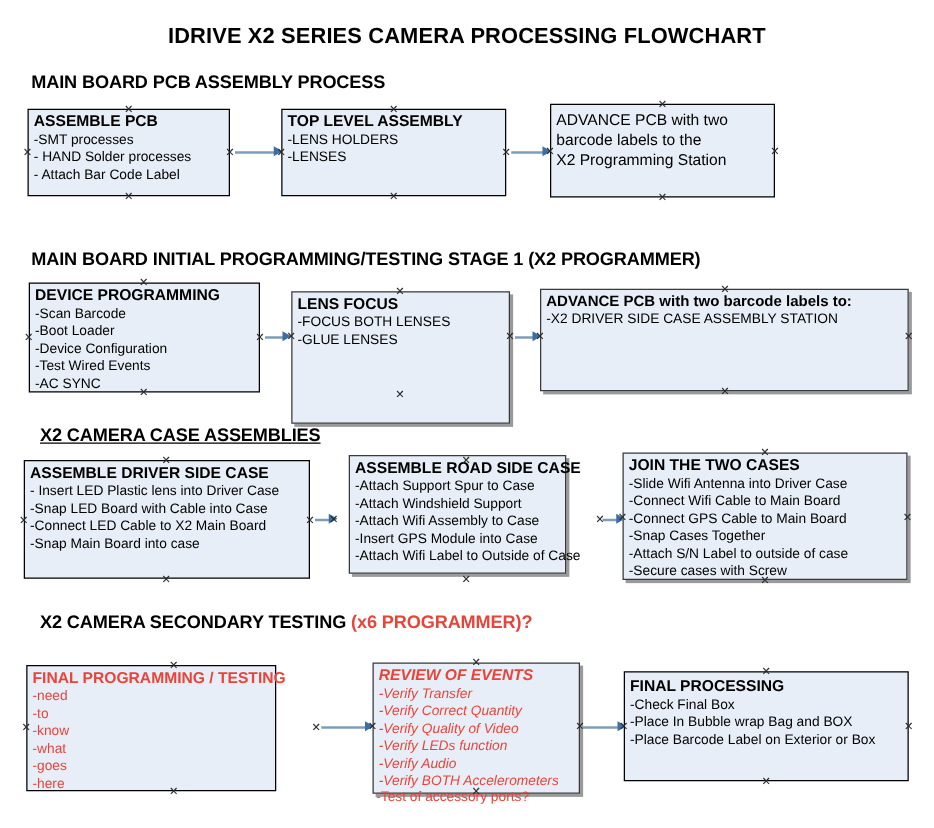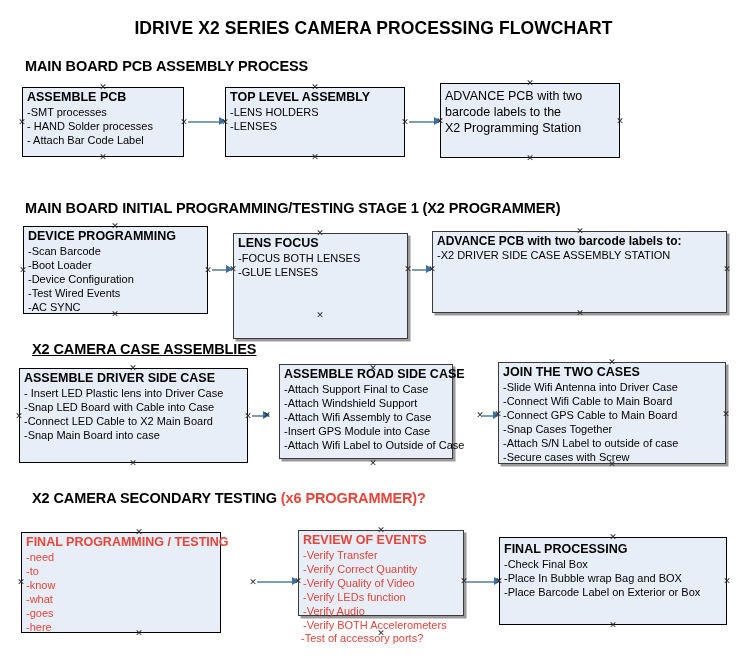--- a/index.html
+++ b/index.html
@@ -240,21 +240,21 @@
   <div class="handle" style="left:133px; top:463px;"></div>
   <div class="handle" style="left:19px; top:416px;"></div>
   <div class="handle" style="left:248px; top:416px;"></div>
 
   <div class="conn" style="left:252px; top:415px; width:14px;"></div>
   <div class="conn-head" style="left:263px; top:411px;"></div>
 
   <div class="box shadowed" style="left:267px; top:364px; width:174px; height:95px;margin-left:12px;">
     <div class="box-inner">
       <div class="box-title">ASSEMBLE ROAD SIDE CASE</div>
-      <div class="box-line">-Attach Support Final to Case</div>
+      <div class="box-line">-Attach Support Spur to Case</div>
       <div class="box-line">-Attach Windshield Support</div>
       <div class="box-line">-Attach Wifi Assembly to Case</div>
       <div class="box-line">-Insert GPS Module into Case</div>
       <div class="box-line">-Attach Wifi Label to Outside of Case</div>
     </div>
   </div>
   <div class="handle" style="left:373px; top:368px;"></div>
   <div class="handle" style="left:373px; top:463px;"></div>
   <div class="handle" style="left:267px; top:415px;"></div>
   <div class="handle" style="left:480px; top:415px;"></div>
@@ -294,21 +294,21 @@
     </div>
   </div>
   <div class="handle" style="left:139px; top:532px;"></div>
   <div class="handle" style="left:139px; top:633px;"></div>
   <div class="handle" style="left:21px; top:582px;"></div>
   <div class="handle" style="left:253px; top:582px;"></div>
 
   <div class="conn" style="left:257px; top:581px; width:38px;"></div>
   <div class="conn-head" style="left:292px; top:577px;"></div>
 
-  <div class="box shadowed red" style="left:298px; top:530px; width:166px; height:86px;">
+  <div class="box shadowed red" style="left:298px; top:530px; width:166px; height:105px;font-style:italic;">
     <div class="box-inner">
       <div class="box-title">REVIEW OF EVENTS</div>
       <div class="box-line">-Verify Transfer</div>
       <div class="box-line">-Verify Correct Quantity</div>
       <div class="box-line">-Verify Quality of Video</div>
       <div class="box-line">-Verify LEDs function</div>
       <div class="box-line">-Verify Audio</div>
       <div class="box-line">-Verify BOTH Accelerometers</div>
     </div>
   </div>

